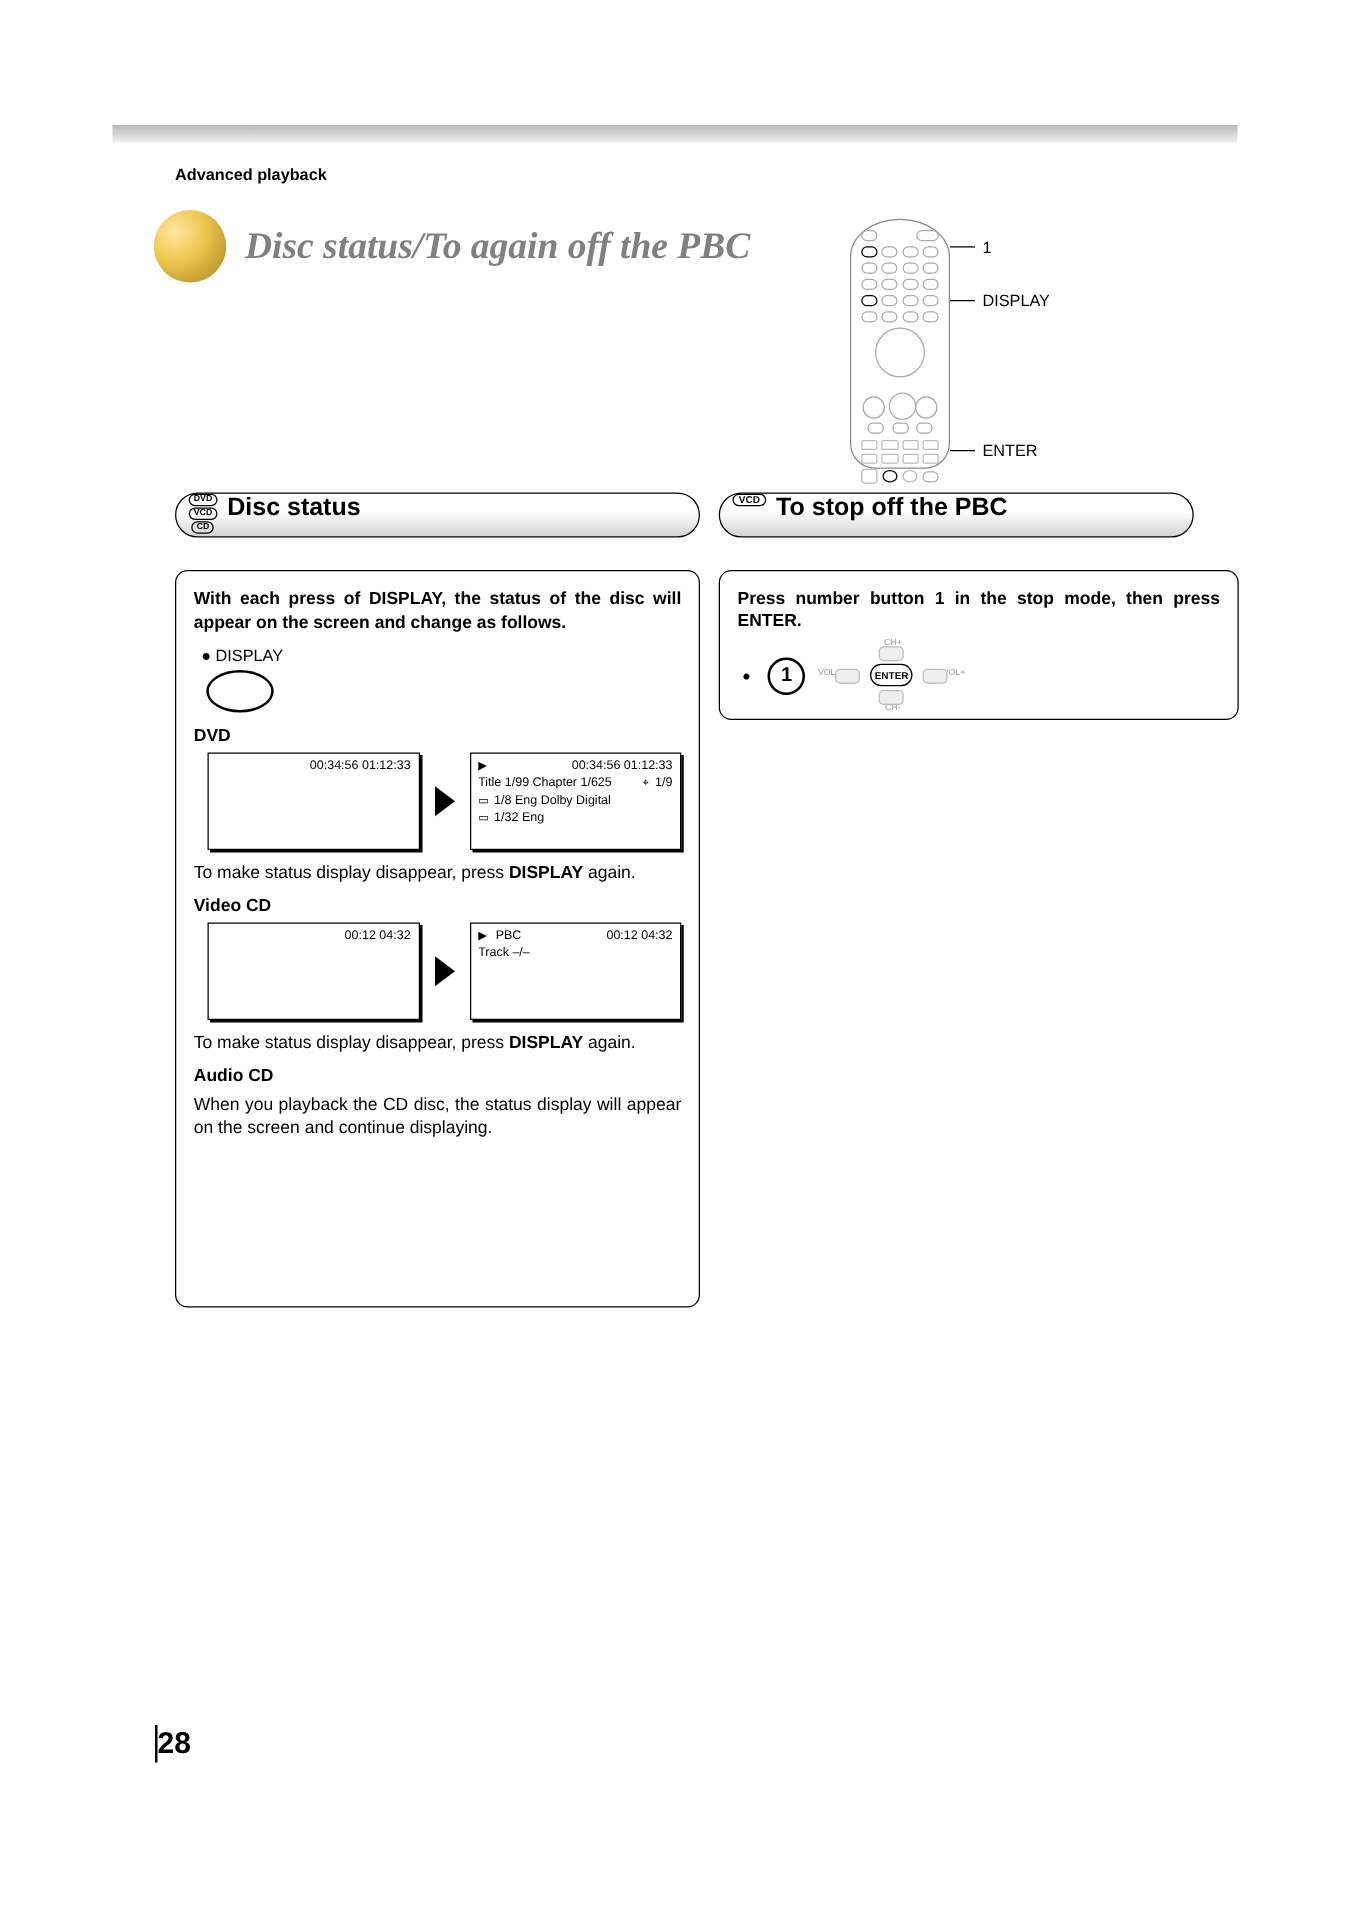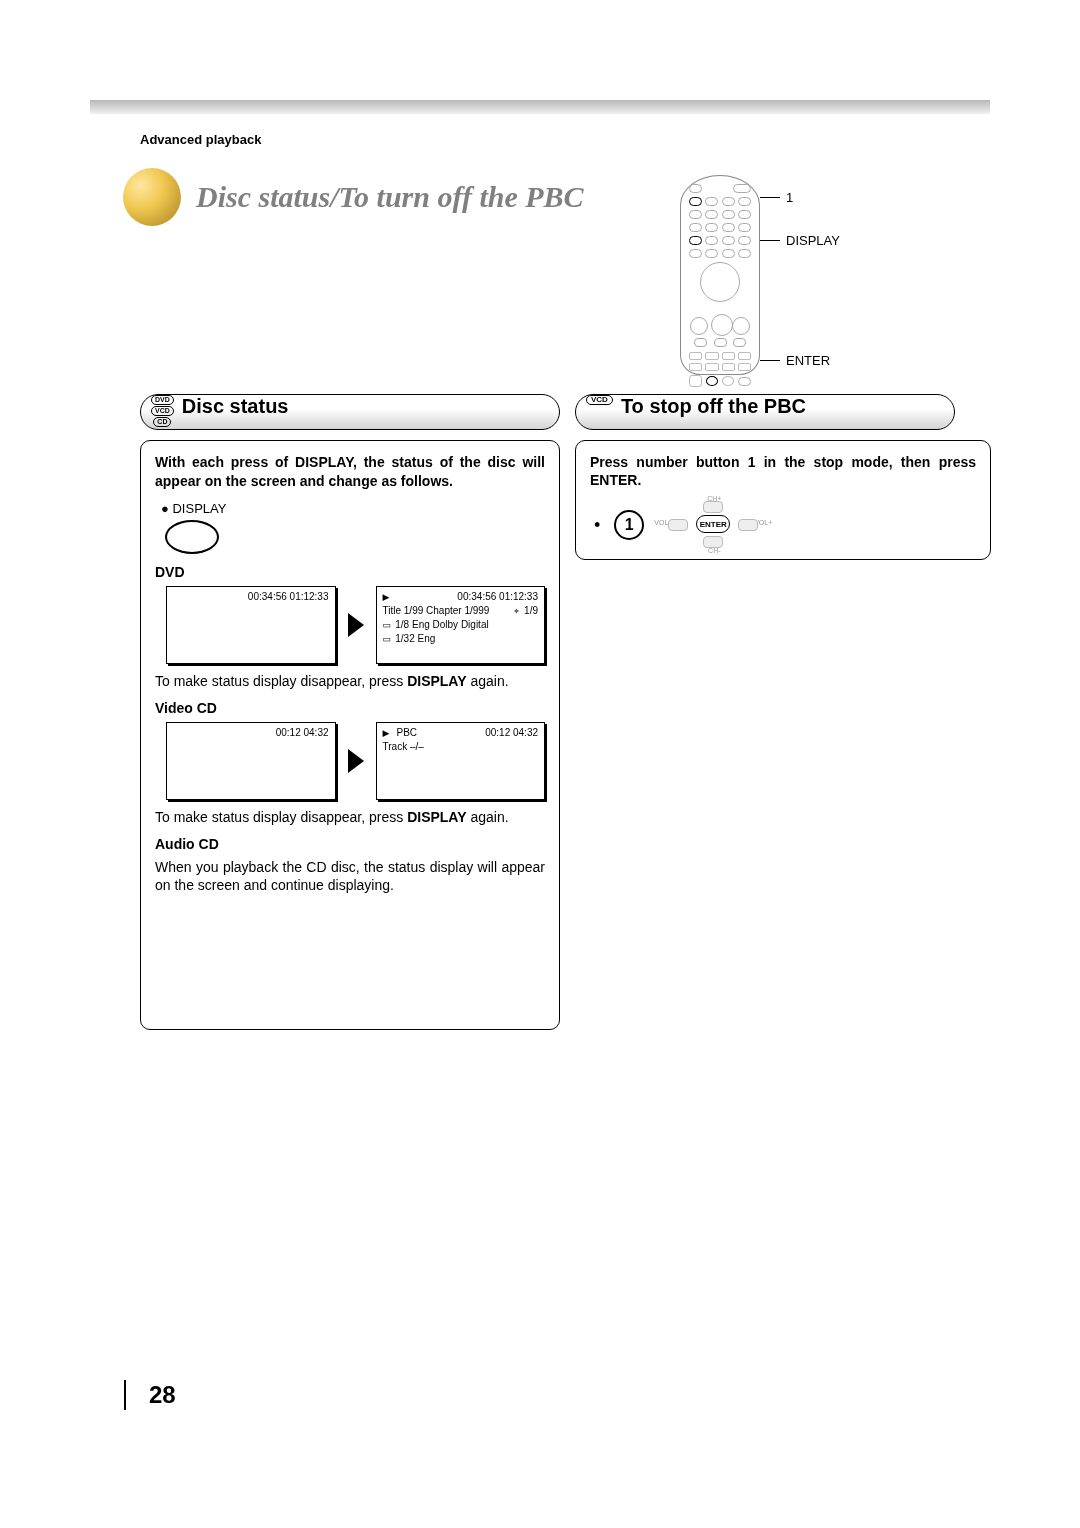--- a/index.html
+++ b/index.html
@@ -111,20 +111,21 @@
   }
   .badge.single { font-size:8px; padding:0 4px; }
 
   
   .panel {
     position: absolute;
     border: 1px solid #000;
     border-radius: 10px;
     padding: 12px 14px;
     font-size: 14px;
+    margin-top: 16px;
   }
   .panel-left {
     top: 440px; left: 140px; width: 420px; height: 590px;
   }
   .panel-right {
     top: 440px; left: 575px; width: 416px; height: 120px;
   }
   .intro { font-weight:bold; font-size:14px; line-height:1.35; margin-bottom:10px; text-align:justify; }
   .bullet-line { font-size:13px; margin-left:6px; margin-bottom:4px; }
   .display-oval {
@@ -188,38 +189,38 @@
     font-size:8px; font-weight:bold;
   }
   .dot{font-size:18px;line-height:6px;margin-left:4px;}
 
   .page-num {
     position:absolute;
     left: 124px; bottom: 118px;
     font-size: 24px;
     font-weight: bold;
     border-left: 2px solid #000;
-    padding-left: 23px;
+    padding-left: 0;
     height: 30px;
     line-height:30px;
   }
   .play-tri::before{
     content:"▶"; font-size:9px;
   }
   .mini-icon { display:inline-block; width:10px; font-size:9px; }
 </style>
 </head>
 <body>
 
 <div class="top-band"></div>
 <div class="section-label">Advanced playback</div>
 
 <div class="title-row">
   <div class="sphere"></div>
-  <div class="page-title">Disc status/To turn off the PBC</div>
+  <div class="page-title">Disc status/To again off the PBC</div>
 </div>
 
 <div class="remote">
   <div class="rbuttons">
     <div class="row">
         <div class="btn"></div>
         <div class="btn" style="width:18px;"></div>
       </div>
     <div class="row hl-1">
         <div class="btn"></div>
@@ -307,21 +308,21 @@
   <div class="sub-head">DVD</div>
   <div class="shots">
     <div class="shot">
       <span class="topright">00:34:56  01:12:33</span>
     </div>
     <div class="arrow-big"></div>
     <div class="shot">
       <span class="play play-tri"></span>
       <span class="topright">00:34:56  01:12:33</span>
       <div class="line2">
-        <span>Title      1/99   Chapter  1/999</span>
+        <span>Title      1/99   Chapter  1/625</span>
         <span><span class="mini-icon">⌖</span><span>1/9</span></span>
       </div>
       <div class="line3"><span class="mini-icon">▭</span> <span>1/8   Eng Dolby Digital</span></div>
       <div class="line4"><span class="mini-icon">▭</span> <span>1/32   Eng</span></div>
     </div>
   </div>
   <div class="note">
     <span>To make status display disappear, press </span><b>DISPLAY</b><span> again.</span>
   </div>
 

